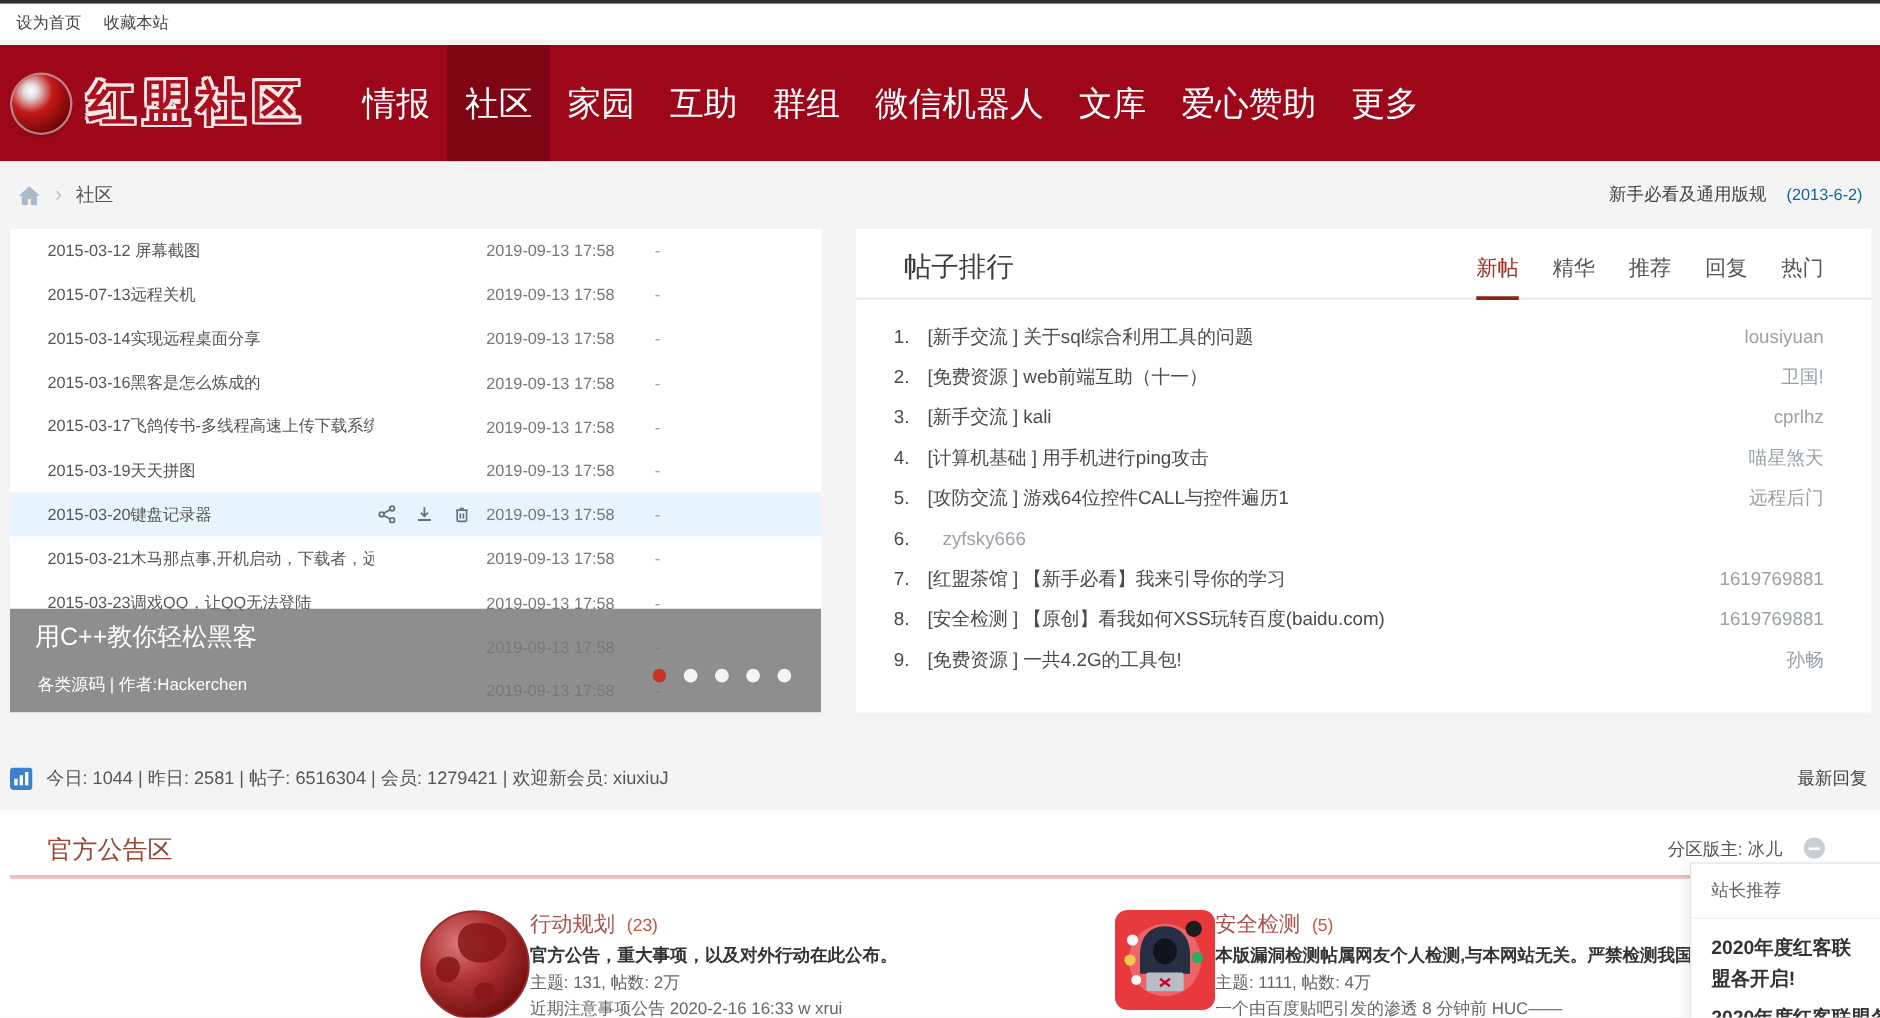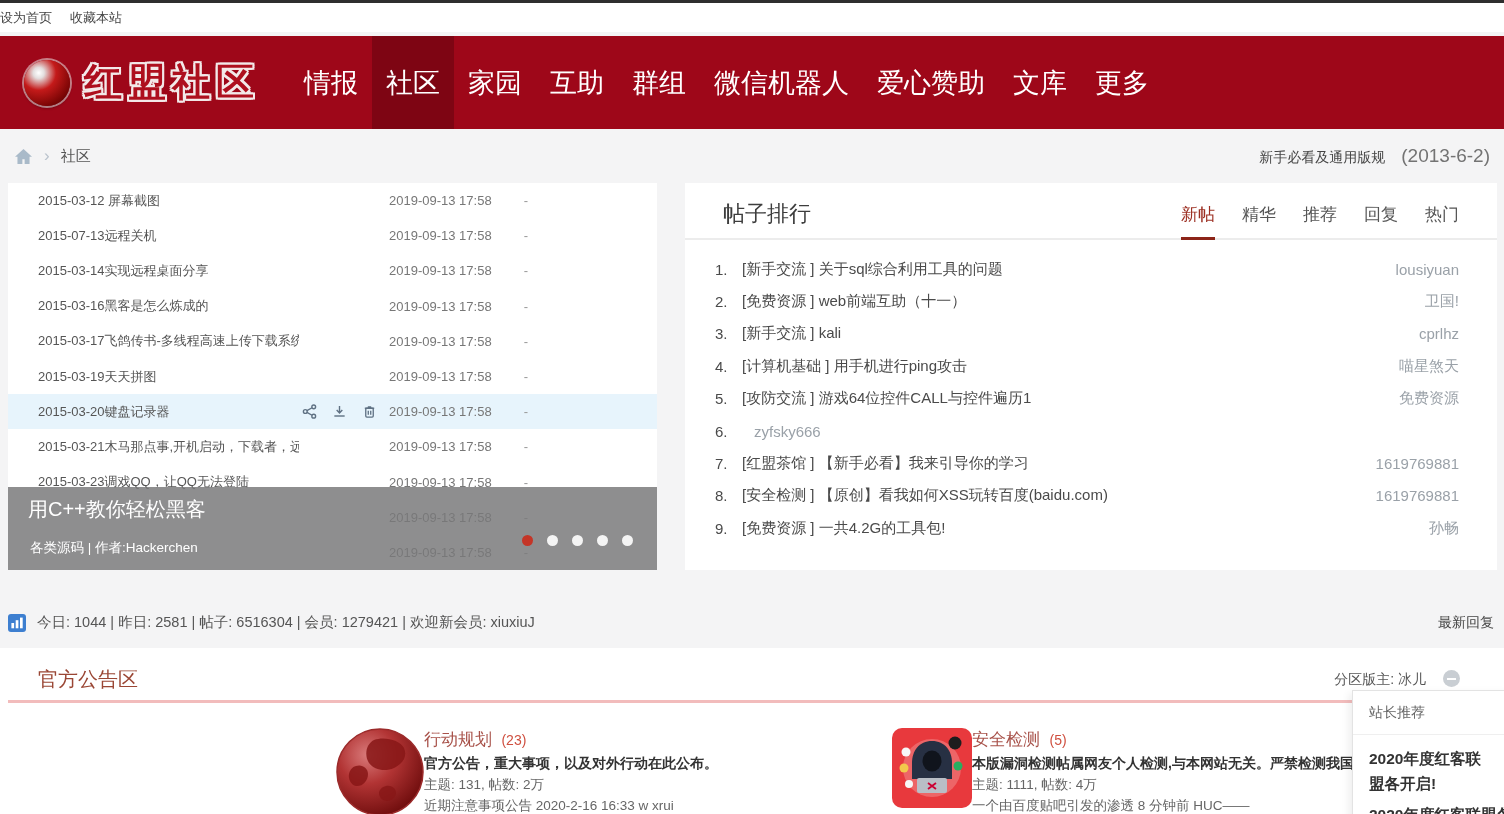--- a/index.html
+++ b/index.html
@@ -1,45 +1,45 @@
 <!DOCTYPE html>
 <html><head>
 <meta charset="utf-8">
 <style>
   * { box-sizing:border-box; margin:0; padding:0; }
   html,body { width:1504px; height:814px; }
   body { position:relative; overflow:hidden; background:#f4f4f5; font-family:"Liberation Sans", sans-serif; }
 
   .top-rule { position:absolute; top:0; left:0; right:0; height:3px; background:#2e2e2e; }
-  .topbar { position:absolute; top:3px; left:0; right:0; height:29px; background:#fff; display:flex; align-items:center; gap:18px; font-size:13px; color:#444; }
+  .topbar { position:absolute; top:3px; left:0; right:0; height:29px; background:#fff; display:flex; align-items:center; padding-left:13px; gap:18px; font-size:13px; color:#444; }
   .topbar span { cursor:pointer; }
 
   
   .navbar { position:absolute; top:36px; left:0; right:0; height:93px; background:#9e0719; display:flex; align-items:stretch; }
-  .logo-wrap { display:flex; align-items:center; padding-left:24px; cursor:pointer;text-align:right; }
+  .logo-wrap { display:flex; align-items:center; padding-left:10px; cursor:pointer;text-align:right; }
   .logo-circle { width:46px; height:46px; border-radius:50%;
      background:radial-gradient(circle at 32% 28%, #ffffff 0%, #e3dede 12%, #c41a1a 38%, #7a0505 74%, #3f0202 100%);
      box-shadow:0 0 0 2px rgba(235,225,225,.55), 0 2px 3px rgba(0,0,0,.45); }
   .brand { margin-left:14px; font-size:38px; font-weight:bold; letter-spacing:6px; color:#ae0f1e;
      text-shadow:-2px -2px 0 #f3e9e9, 2px -2px 0 #f3e9e9, -2px 2px 0 #f3e9e9, 2px 2px 0 #f3e9e9,
                  0 -2px 0 #f3e9e9, 0 2px 0 #f3e9e9, -2px 0 0 #f3e9e9, 2px 0 0 #f3e9e9; }
   .nav-menu { display:flex; margin-left:30px; }
   .nav-item { font-size:27px; color:#fff; padding:0 14px; display:flex; align-items:center; cursor:pointer; white-space:nowrap; }
   .nav-item.active { background:#7e0513; }
   .nav-right { margin-left:auto; display:flex; align-items:center; gap:30px; padding-right:22px; }
   .nav-link { color:#fff; font-size:21px; cursor:pointer; }
   .search-btn { display:flex; align-items:center; cursor:pointer; }
 
   
   .breadcrumb { position:absolute; top:129px; left:0; right:0; height:54px; background:#f4f4f5; display:flex; align-items:center; padding:0 14px; }
   .crumb-sep { color:#b9c2cc; margin:0 11px; font-size:17px; }
   .crumb-cur { font-size:15px; color:#555; cursor:pointer; }
   .crumb-right { margin-left:auto; display:flex; align-items:baseline; gap:16px; }
   .notice { font-size:14px; color:#454545; cursor:pointer; }
-  .notice-date { font-size:19px; color:#737373; }
+  .notice-date { font-size:13px; color:#0369a1; }
 
   
   .thread-card { position:absolute; left:8px; top:183px; width:649px; height:387px; background:#fff; overflow:hidden; }
   .t-row { height:35.2px; display:flex; align-items:center; padding-left:30px; font-size:13px; color:#555; cursor:pointer; }
   .t-row.hl { background:#e7f4fc; }
   .t-title { flex:1; white-space:nowrap; overflow:hidden; }
   .row-icons { width:90px; display:flex; gap:15px; justify-content:flex-end; padding-right:12px; visibility:hidden; }
   .t-row.hl .row-icons { visibility:visible; }
   .row-icons svg { cursor:pointer; }
   .t-date { width:112px; color:#777; }
@@ -119,23 +119,23 @@
       <div class="nav-item active">社区</div>
 
       <div class="nav-item">家园</div>
 
       <div class="nav-item">互助</div>
 
       <div class="nav-item">群组</div>
 
       <div class="nav-item">微信机器人</div>
 
+      <div class="nav-item">文库</div>
+
       <div class="nav-item">爱心赞助</div>
-
-      <div class="nav-item">文库</div>
 
       <div class="nav-item">更多</div>
 
   </div>
 </div>
 
 <div class="breadcrumb">
   <svg width="19" height="17" viewBox="0 0 20 18">
     <path d="M10 1L1 9.2h2.6V17h5.2v-5.2h2.4V17h5.2V9.2H19z" fill="#a9bac9"></path>
   </svg>
@@ -517,21 +517,21 @@
 
       <div class="rank-item">
         <span class="rank-num">4.</span>
         <span class="rank-text">[计算机基础 ] 用手机进行ping攻击</span>
         <span class="rank-author">喵星煞天</span>
       </div>
 
       <div class="rank-item">
         <span class="rank-num">5.</span>
         <span class="rank-text">[攻防交流 ] 游戏64位控件CALL与控件遍历1</span>
-        <span class="rank-author">免费资源</span>
+        <span class="rank-author">远程后门</span>
       </div>
 
       <div class="rank-item">
         <span class="rank-num">6.</span>
         <span class="rank-author">zyfsky666</span>
       </div>
 
       <div class="rank-item">
         <span class="rank-num">7.</span>
         <span class="rank-text">[红盟茶馆 ] 【新手必看】我来引导你的学习</span>

